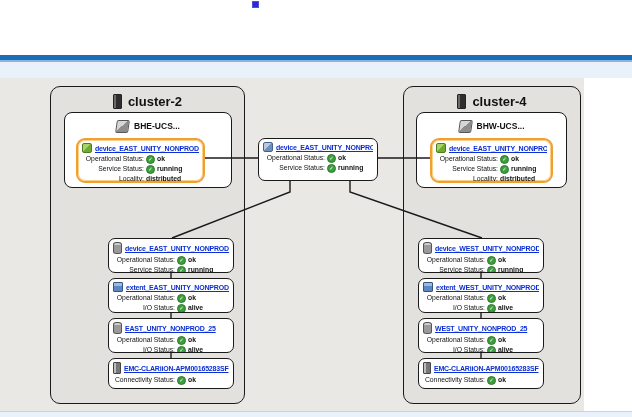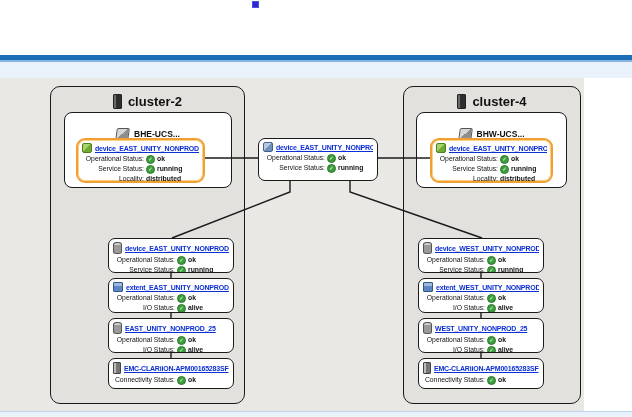--- a/index.html
+++ b/index.html
@@ -28,21 +28,21 @@
   .cluster-l{left:50px;top:86px;width:195px;height:318px;}
   .cluster-r{left:403px;top:86px;width:178px;height:318px;}
   .cluster-head{display:flex;align-items:center;justify-content:center;gap:6px;padding-top:6px;height:16px;}
   .cluster-name{font-size:13px;font-weight:bold;color:#111;}
   .icon-tower{width:7px;height:13px;background:linear-gradient(90deg,#6a6a6a 0 2px,#2e2e2e 2px 100%);border:1px solid #222;border-radius:1px;}
 
   
   .host{position:absolute;background:#ffffff;border:1.4px solid #1a1a1a;border-radius:8px;box-sizing:border-box;z-index:3;}
   .host-l{left:64px;top:112px;width:168px;height:76px;}
   .host-r{left:416px;top:112px;width:151px;height:76px;}
-  .host-head{display:flex;align-items:center;justify-content:center;gap:5px;padding-top:14px;height:14px;}
+  .host-head{display:flex;align-items:center;justify-content:center;gap:5px;padding-top:6px;height:14px;}
   .host-name{font-size:8.5px;font-weight:bold;color:#111;}
   .icon-host{width:11px;height:11px;background:linear-gradient(135deg,#d6d6d6 0 45%,#8d8d8d 45% 100%);border:1px solid #555;border-radius:2px;transform:skewX(-8deg);}
 
   
   .wires{position:absolute;left:0;top:0;width:632px;height:417px;z-index:4;pointer-events:none;}
 
   
   .node{position:absolute;background:#ffffff;border:1.2px solid #1a1a1a;border-radius:7px;box-sizing:border-box;
         padding:3px 4px 2px 4px;z-index:5;overflow:hidden;}
   .node-hl{border:2.4px solid #f0a030;border-radius:9px;box-shadow:0 0 0 1px #fbd089 inset;}

